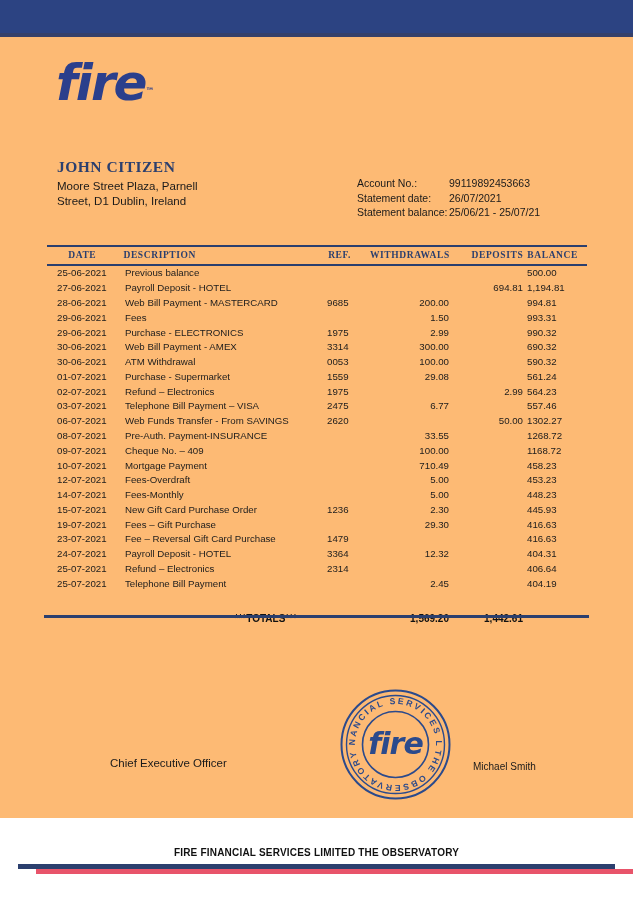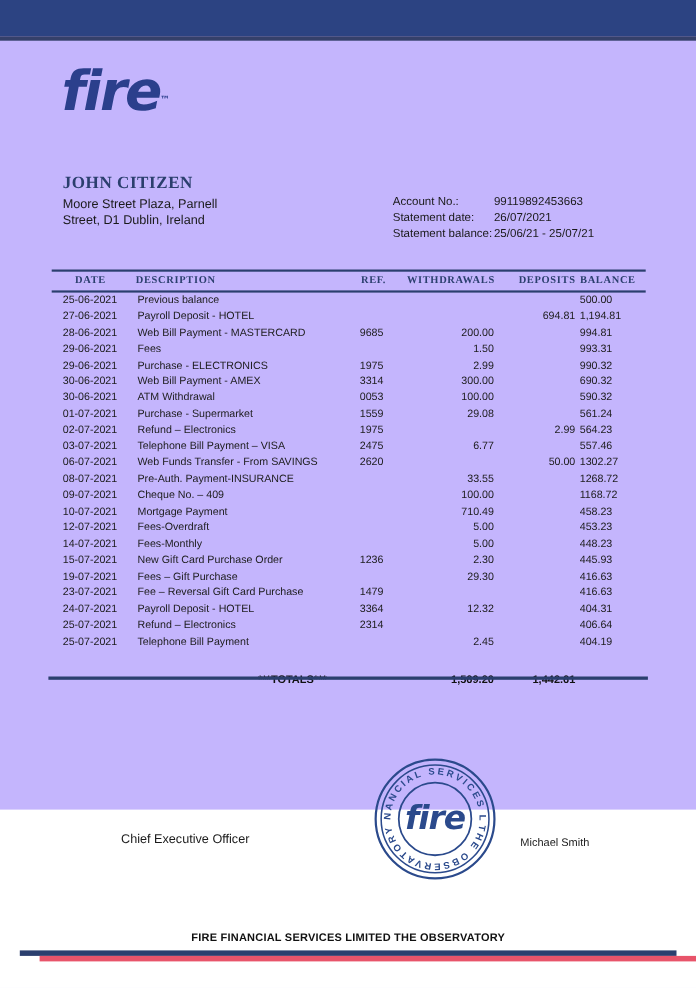--- a/index.html
+++ b/index.html
@@ -2,21 +2,21 @@
 <html><head>
 <meta charset="utf-8">
 <style>
   * { box-sizing: border-box; margin: 0; padding: 0; }
   html, body {
     width: 633px; height: 898px;
     background: #ffffff;
     font-family: "Liberation Sans", sans-serif;
     overflow: hidden;
   }
-  .page { position: relative; width: 633px; height: 736px; background: #c4b5fd; padding-left: 34px; }
+  .page { position: relative; width: 633px; height: 818px; background: #fdba74; padding-left: 34px; }
 
   
   .top-bar {
     position: absolute; left: 0; top: 0; width: 633px; height: 33px;
     background: #2c4382;
   }
   .top-bar-shadow {
     position: absolute; left: 0; top: 33px; width: 633px; height: 4px;
     background: #35406a;
   }

